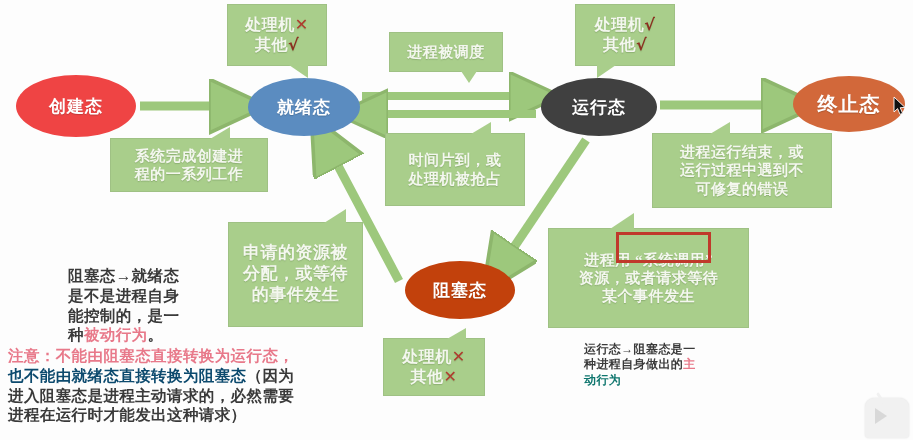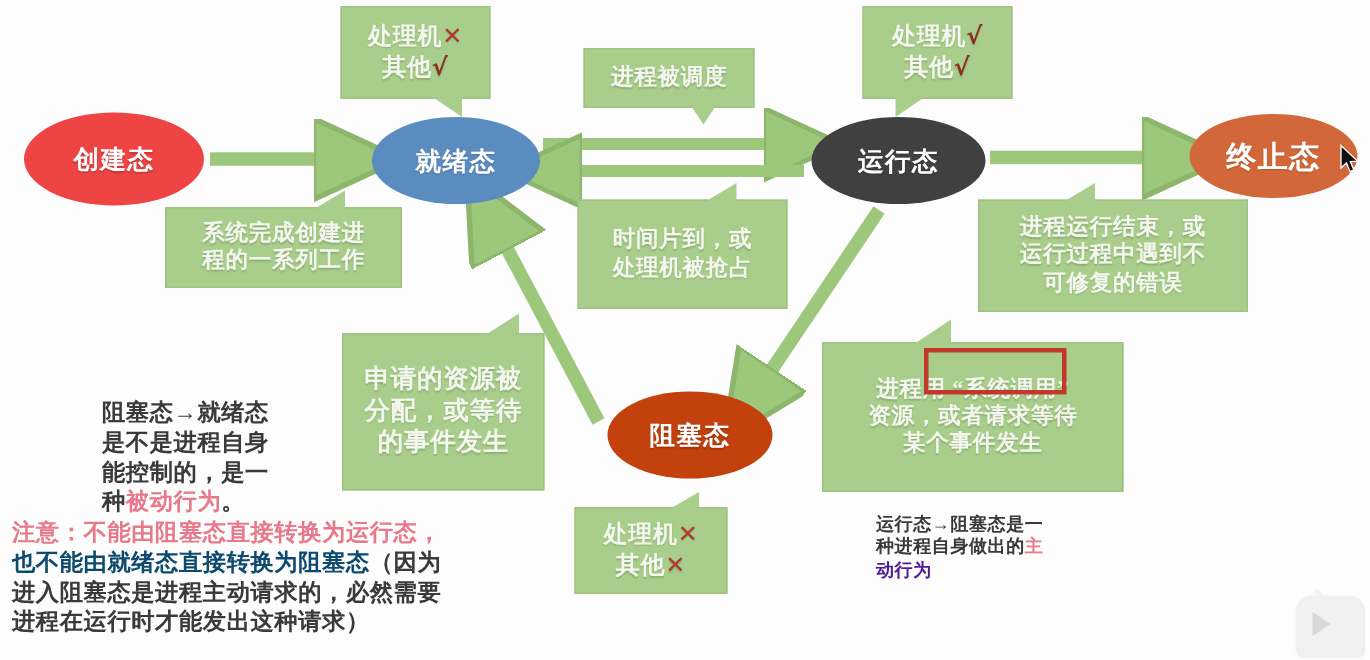--- a/index.html
+++ b/index.html
@@ -212,21 +212,21 @@
       </div>
       <div class="note" style="left: 8px; top: 346px; width: 372px; font-size: 15.5px;">
         <div style="white-space: nowrap;"><span style="color: rgb(232, 121, 138);">注意：不能由阻塞态直接转换为运行态，</span></div>
         <div style="white-space: nowrap;"><span style="color: #0c4a6e;">也不能由就绪态直接转换为阻塞态</span><span>（因为</span></div>
         <div style="white-space: nowrap;"><span>进入阻塞态是进程主动请求的，必然需要</span></div>
         <div style="white-space: nowrap;"><span>进程在运行时才能发出这种请求）</span></div>
       </div>
       <div class="note" style="left: 558px; top: 342px; width: 190px; font-size: 12px; margin-left: 26px;">
         <div style="white-space: nowrap;"><span>运行态→阻塞态是一</span></div>
         <div style="white-space: nowrap;"><span>种进程自身做出的</span><span style="color: rgb(232, 121, 138);">主</span></div>
-        <div style="white-space: nowrap;"><span style="color: #4c1d95;">动行为</span></div>
+        <div style="white-space: nowrap;"><span style="color: #0f766e;">动行为</span></div>
       </div>
     </div>
 
   <div class="watermark"></div>
   <div class="ytbtn"></div>
 
   <svg id="cursor" width="14" height="20" viewBox="0 0 14 20" xmlns="http://www.w3.org/2000/svg" style="left: 893px; top: 96px;">
     <path d="M1,1 L1,16 L4.6,12.6 L7,18.4 L9.6,17.3 L7.2,11.7 L12,11.4 Z" fill="#101010" stroke="#ffffff" stroke-width="0.9"></path>
   </svg>
 </div>

